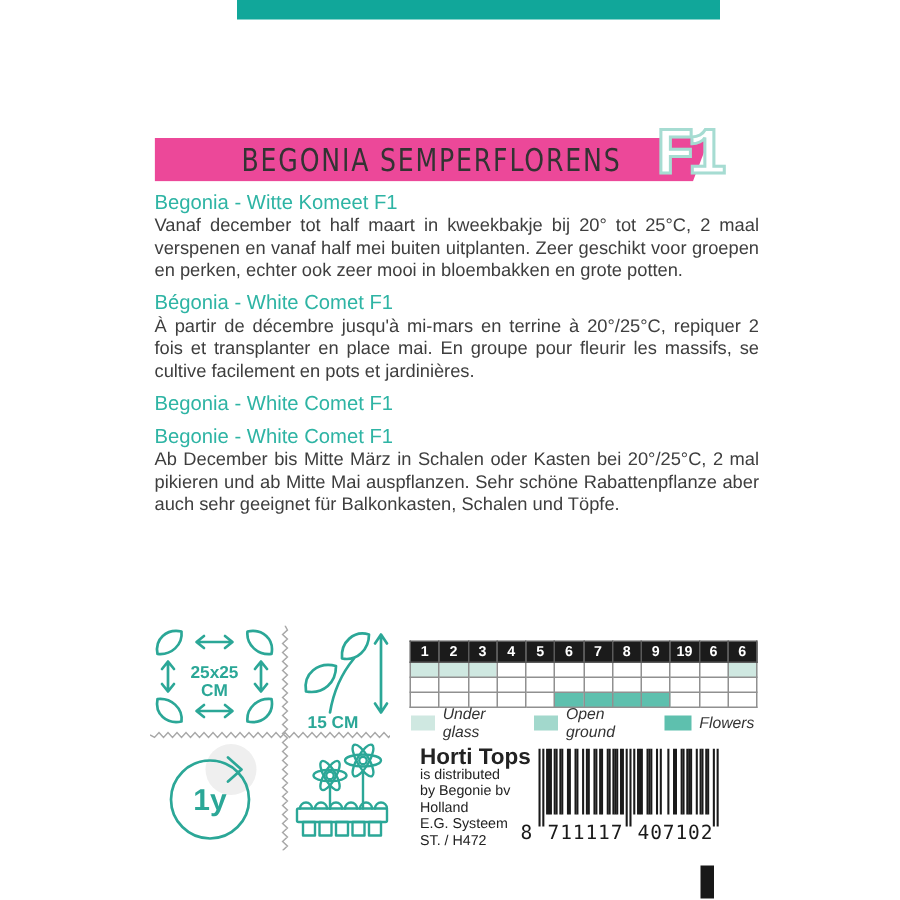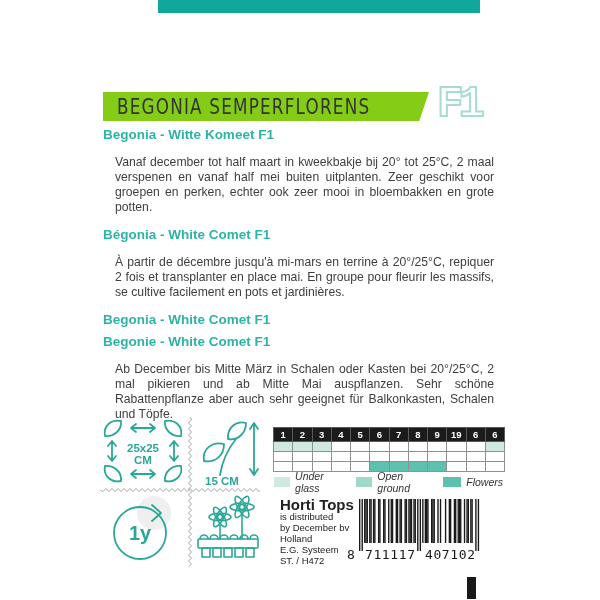--- a/index.html
+++ b/index.html
@@ -1,29 +1,29 @@
 <!DOCTYPE html>
 <html><head>
 <meta charset="utf-8">
 <style>
   html,body{margin:0;padding:0;background:#fff;}
   #page{position:relative;width:600px;height:600px;background:#fff;overflow:hidden;
         font-family:"Liberation Sans",sans-serif;}
   .topbar{position:absolute;left:158px;top:0;width:322px;height:13px;background:#11a79a;}
-  .titleband{position:absolute;left:103px;top:92px;width:326px;height:29px;background:#84cc16;
-        clip-path:polygon(0 0,100% 0,97% 100%,0 100%);}
+  .titleband{position:absolute;left:103px;top:92px;width:326px;height:29px;background:#ec4899;
+        clip-path:polygon(0 0,100% 0,97% 100%,0 100%);padding-left:44px;}
   .title{display:inline-block;margin-left:14px;line-height:30px;font-size:21px;color:#333;
         font-family:"DejaVu Sans",sans-serif;letter-spacing:1.5px;transform:scaleX(.8);
         transform-origin:0 50%;white-space:nowrap;}
   .f1{position:absolute;left:437px;top:79px;font-family:Liberation Mono, monospace;font-weight:bold;
         font-size:44px;letter-spacing:-5px;color:#ffffff;-webkit-text-stroke:2px #a6dcd2;}
   .sections{position:absolute;left:103px;top:127px;width:403px;}
   .sec{margin:0 0 6px 0;}
-  .sec h3{margin:0;font-size:13.5px;line-height:16px;color:#2eb4a4;font-weight:bold;}
-  .sec p{margin:12px;font-size:12.2px;line-height:15px;color:#3e3e3e;text-align:justify;}
+  .sec h3{margin:0;font-size:13.5px;line-height:16px;color:#2eb4a4;font-weight:normal;}
+  .sec p{margin:0;font-size:12.2px;line-height:15px;color:#3e3e3e;text-align:justify;}
   .iconpanel{position:absolute;left:100px;top:417px;width:160px;height:150px;text-align:center;}
   .ic{position:absolute;}
   #icA{left:0;top:0;} #icB{left:96px;top:0;} #icC{left:0;top:76px;} #icD{left:96px;top:76px;}
   #dividers{position:absolute;left:0;top:0;width:160px;height:150px;pointer-events:none;}
   .ictx{font-family:"Liberation Sans",sans-serif;font-size:11.5px;font-weight:bold;fill:#2ba797;}
   .ictx1y{font-family:"Liberation Sans",sans-serif;font-size:20px;font-weight:bold;fill:#2ba797;}
   .cal{position:absolute;left:273px;top:427px;width:232px;border-collapse:collapse;table-layout:fixed;}
   .cal th{background:#1b1b1b;color:#fff;font-size:9.5px;font-weight:bold;height:13px;padding:0;
         border:1px solid #5a5a5a;text-align:center;}
   .cal td{height:9px;padding:0;border:1px solid #909090;background:#fff;}
@@ -204,21 +204,21 @@
     </span>
     <span class="li">
       <span class="sw" style="background: rgb(94, 192, 174);"></span>
       <span>Flowers</span>
     </span>
   </div>
 
   <div class="dist">
     <div class="nm">Horti Tops</div>
     <div>is distributed</div>
-    <div>by December bv</div>
+    <div>by Begonie bv</div>
     <div>Holland</div>
     <div>E.G. Systeem</div>
     <div>ST. / H472</div>
   </div>
 
   <div class="barcode">
     <svg width="142" height="64" viewBox="0 0 142 64">
       <g id="bars" transform="translate(14,0)">
           <rect x="0.00" y="0" width="1.38" height="52" fill="#1a1a1a"></rect>
           <rect x="2.53" y="0" width="1.38" height="52" fill="#1a1a1a"></rect>

